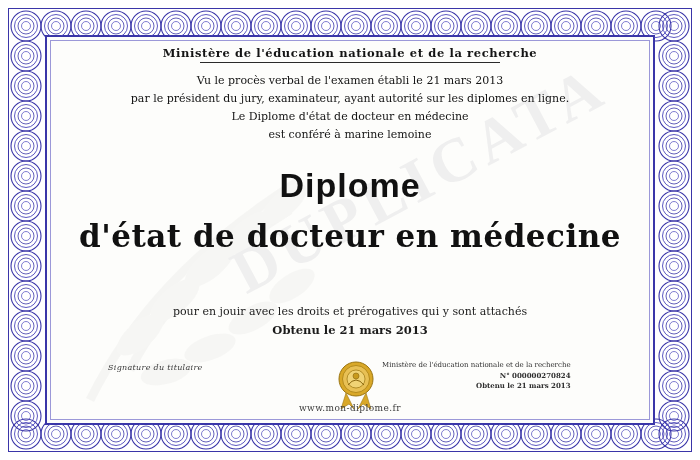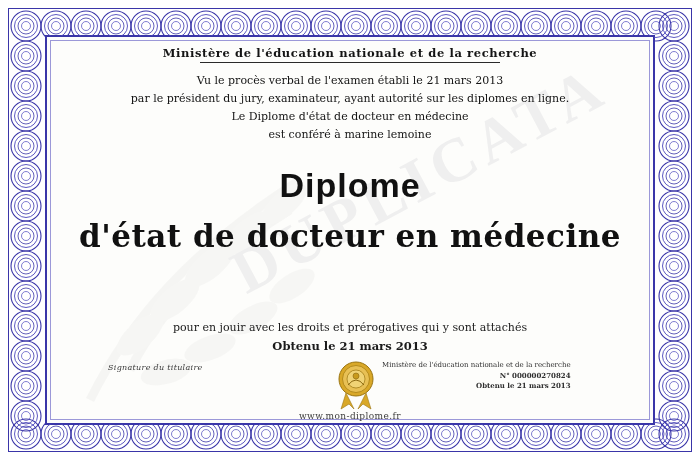--- a/index.html
+++ b/index.html
@@ -141,21 +141,21 @@
   .title-sub {
     font-family: "DejaVu Serif", serif;
     font-size: 31px;
     font-weight: bold;
     letter-spacing: 0.5px;
     line-height: 1.2;
     margin-top: 14px;
   }
 
   .rights {
-    margin-top: 64px;
+    margin-top: 48px;
     font-family: "DejaVu Serif", serif;
     font-size: 11px;
     line-height: 1.7;
   }
   .obtained {
     font-family: "DejaVu Serif", serif;
     font-size: 11.5px;
     font-weight: bold;
     margin-top: 1px;
   }
@@ -194,21 +194,21 @@
     position: absolute;
     left: 276px;
     top: 0px;
     width: 56px;
     height: 56px;
   }
 
   .site-url {
     position: absolute;
     left: 0;
-    top: 56px;
+    top: 48px;
     width: 596px;
     text-align: center;
     font-family: "DejaVu Serif", serif;
     font-size: 9px;
     color: #3d3d3d;
     letter-spacing: 0.4px;
   }
 </style>
 </head>
 <body>

